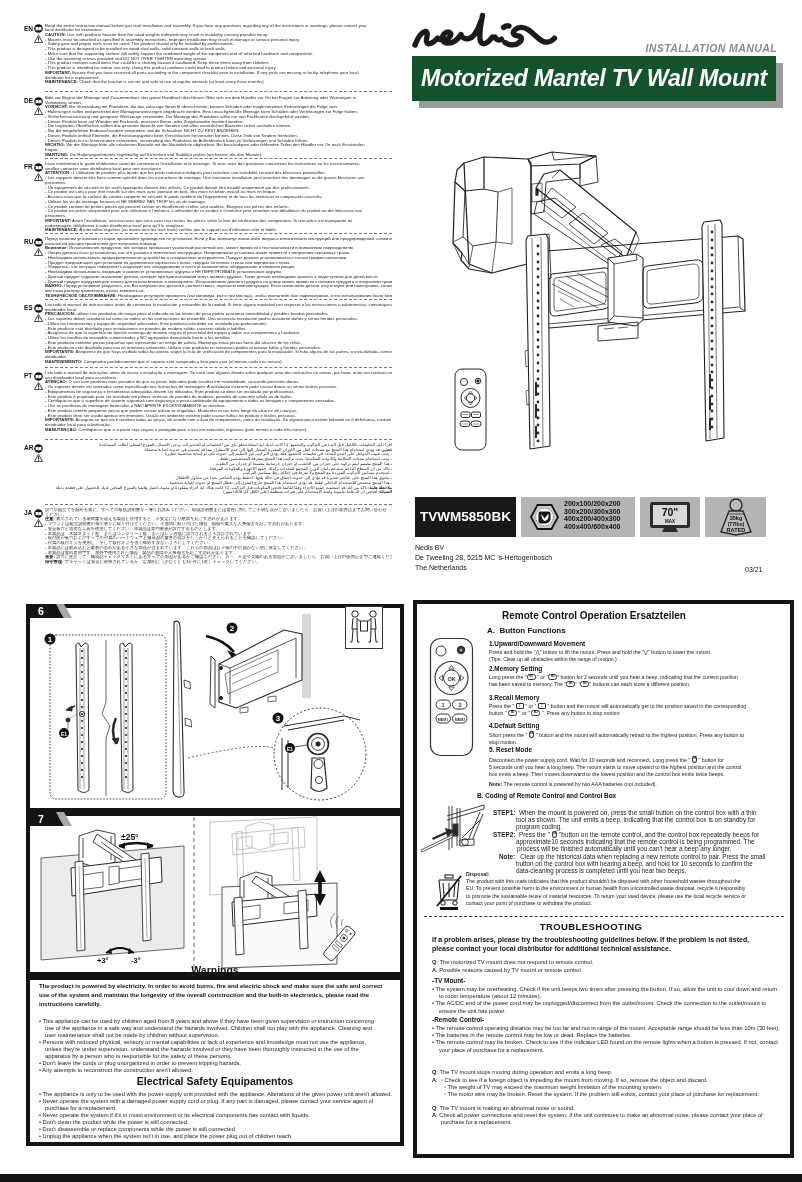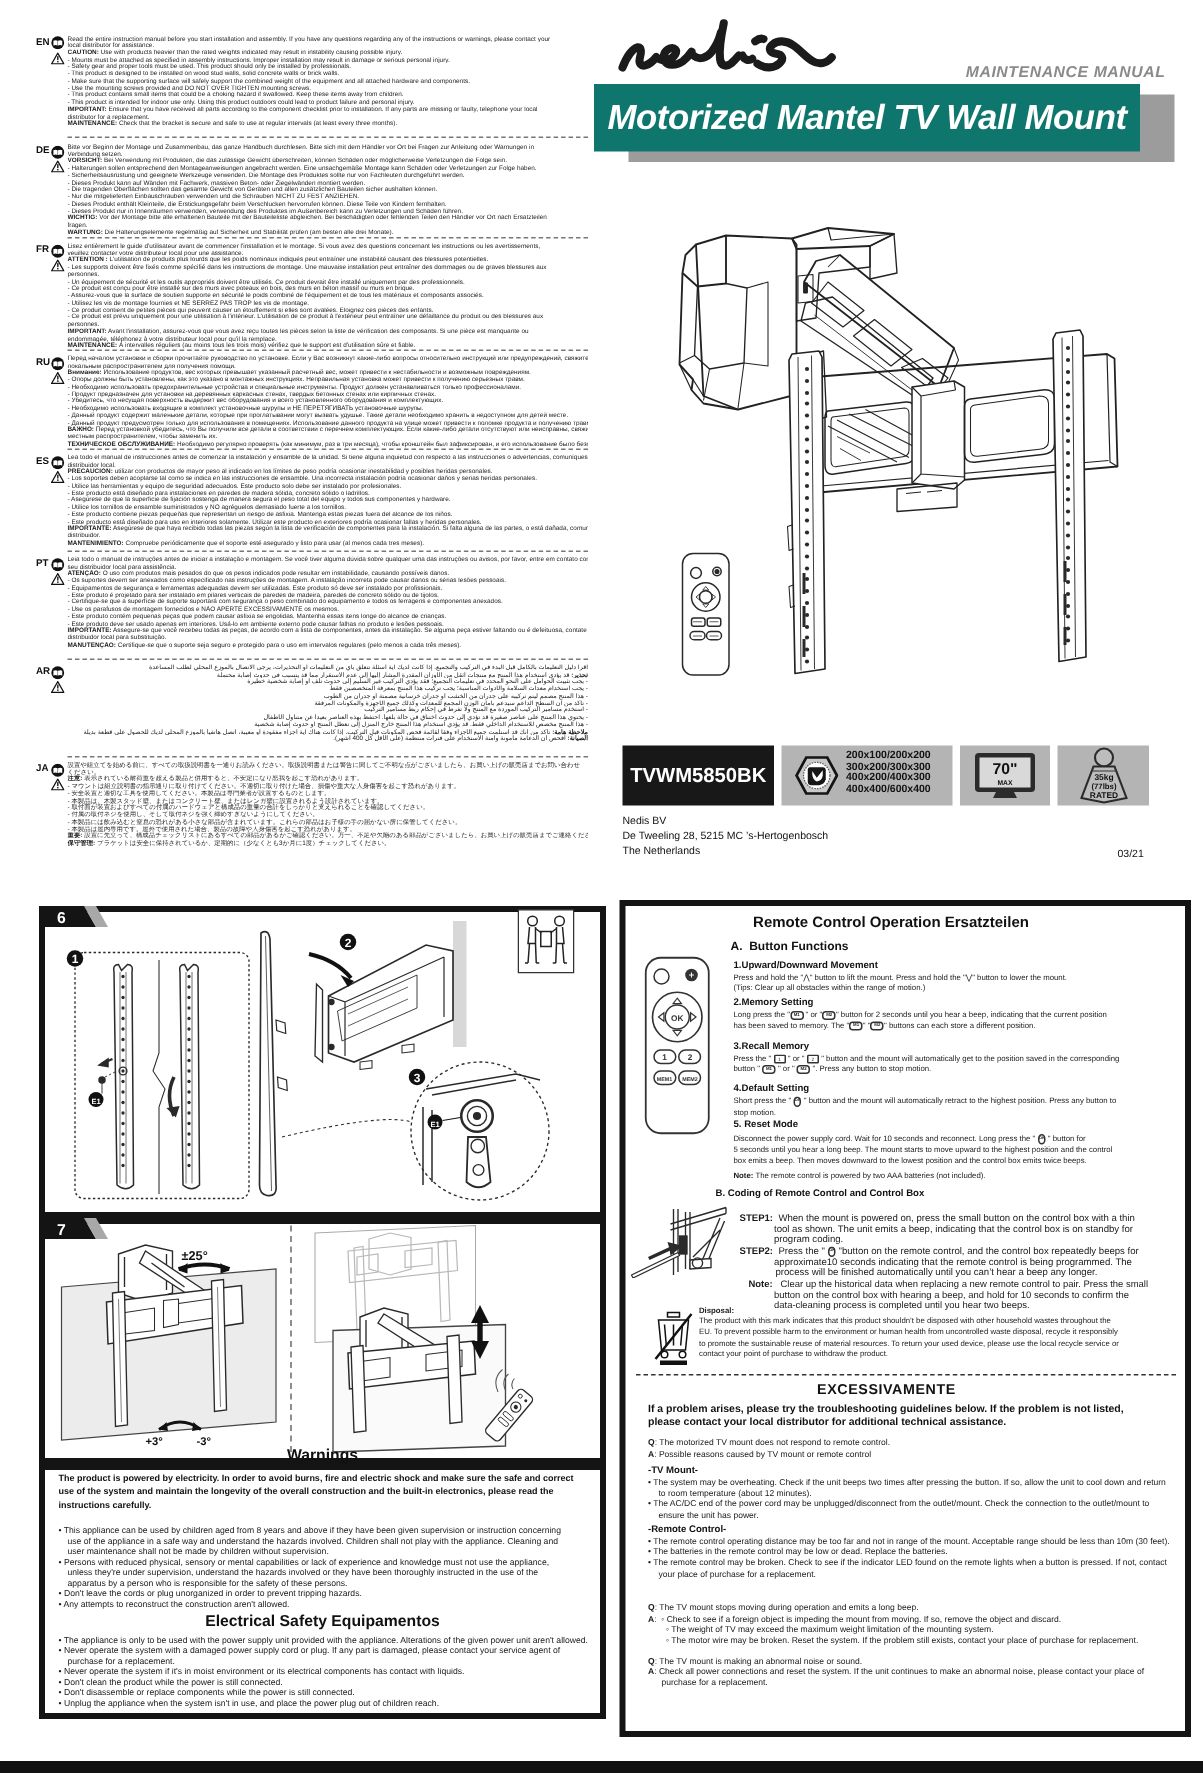--- a/index.html
+++ b/index.html
@@ -235,25 +235,25 @@
 <path d="M5 39 C8 31 12 26.5 15 25.5 C18 25 17.5 29.5 16.5 33 C15.8 36.5 17.5 38.5 20.5 37.5 C23.5 36.5 26 34 27.5 32"></path>
 <path d="M30 33.5 C33.5 35 38 33.5 40 30.5 C42 27.5 39.5 25.2 36.5 26.3 C33 27.6 31.5 31.5 33 34.6 C34.8 37.8 40.5 38 45 35 C47.5 33.2 49.5 30.8 51 28.5"></path>
 <path d="M53 31.5 C56 34 61 33 64.5 28.5 C67.5 24.5 69.5 20 70.5 16"></path>
 <path d="M72.5 9.5 C70.5 19 69.5 28.5 70 33 C70.5 38 74 39 77.5 36.2 C79.5 34.5 81 32.8 82.5 31"></path>
 <path d="M85 31 C86 33.8 89 34.8 91.5 33.2"></path>
 <path d="M93.5 21.5 C95.5 20 97.5 19.5 99 20"></path>
 <path d="M95 36.5 C100 40 106 39.5 109.5 36.3 C113 33.2 111.5 30.2 107.5 29.8 C103 29.3 102 26.2 105 23.7 C108.5 20.7 114 20.8 119 24.3 C124 27.8 127 31.8 131.5 34.6 C136 37.4 141 36.2 144.5 32.2"></path>
 </g>
 </svg>
 
-<div class="abs" style="left:555px;top:42px;width:222px;text-align:right;font-weight:bold;font-style:italic;font-size:10.5px;color:#8a8a8a;letter-spacing:0.4px">MAINTENANCE MANUAL</div>
+<div class="abs" style="left:555px;top:42px;width:222px;text-align:right;font-weight:bold;font-style:italic;font-size:10.5px;color:#8a8a8a;letter-spacing:0.4px">INSTALLATION MANUAL</div>
 
 <div class="abs" style="left:419px;top:63px;width:364px;height:45px;background:#9c9c9c"></div>
 
-<div class="abs" style="left:396px;top:56px;width:364px;height:45px;background:#0f766e;color:#fff;font-weight:bold;font-style:italic;font-size:23.2px;text-align:center;line-height:45px;letter-spacing:-0.3px;white-space:nowrap">Motorized Mantel TV Wall Mount</div>
+<div class="abs" style="left:412px;top:56px;width:364px;height:45px;background:#14532d;color:#fff;font-weight:bold;font-style:italic;font-size:23.2px;text-align:center;line-height:45px;letter-spacing:-0.3px;white-space:nowrap">Motorized Mantel TV Wall Mount</div>
 
 <svg class="abs" style="left:440px;top:150px" width="355" height="335" viewBox="0 0 355 335">
 <g fill="none" stroke="#222" stroke-width="1.25" stroke-linejoin="round">
 
 <path d="M24 13 L44 7 L88 9 L91 13 L91 113 L52 123 L29 114 Z"></path>
 <path d="M24 13 L17 20 L15 32 L25 41 L44 39 L44 7"></path>
 <path d="M15 32 L13 93 L22 103 L21 110 L29 119 L52 123"></path>
 <path d="M13 93 L21 110 M22 103 L29 114" stroke-width="0.8"></path>
 <path d="M25 41 L23 87 L33 96 L56 92 L58 42 L44 39" stroke-width="0.9"></path>
 <path d="M23 87 L13 92 M56 92 L52 122 M33 96 L29 117" stroke-width="0.7"></path>
@@ -737,21 +737,21 @@
 <rect x="4" y="33" width="18" height="3" fill="#111"></rect>
 </svg>
 
 <div class="abs rl" style="left:466px;top:871px;width:280px;white-space:normal"><b>Disposal:</b><br>The product with this mark indicates that this product shouldn’t be disposed with other household wastes throughout
 the EU. To prevent possible harm to the environment or human health from uncontrolled waste disposal, recycle it
 responsibly to promote the sustainable reuse of material resources. To return your used device, please use the local
 recycle service or contact your point of purchase to withdraw the product.</div>
 
 <div class="dash" style="left:424px;top:916px;width:360px;border-top-width:1.5px;border-top-color:#333"></div>
 
-<div class="abs" style="left:414px;top:921px;width:354px;text-align:center;font-weight:bold;font-size:9.5px;color:#111;letter-spacing:0.4px">EXCESSIVAMENTE</div>
+<div class="abs" style="left:414px;top:921px;width:354px;text-align:center;font-weight:bold;font-size:9.5px;color:#111;letter-spacing:0.4px">TROUBLESHOOTING</div>
 
 <div class="abs" style="left:432px;top:936px;width:352px;font-weight:bold;font-size:7px;line-height:8.8px;color:#111;white-space:nowrap">If a problem arises, please try the troubleshooting guidelines below. If the problem is not listed,<br>please contact your local distributor for additional technical assistance.</div>
 
 <div class="abs rl" style="left:432px;top:959px;width:352px;font-size:5.7px"><b>Q</b>: The motorized TV mount does not respond to remote control.</div>
 <div class="abs rl" style="left:432px;top:967px;width:352px;font-size:5.7px"><b>A</b>: Possible reasons caused by TV mount or remote control</div>
 
 <div class="abs rh" style="left:432px;top:977px;width:352px">-TV Mount-</div>
 
 <div class="abs rl" style="left:432px;top:986px;width:352px;font-size:5.7px">• The system may be overheating. Check if the unit beeps two times after pressing the button. If so, allow the unit to cool down and return<br><span style="padding-left:7px"></span>to room temperature (about 12 minutes).<br>• The AC/DC end of the power cord may be unplugged/disconnect from the outlet/mount. Check the connection to the outlet/mount to<br><span style="padding-left:7px"></span>ensure the unit has power.</div>
 

